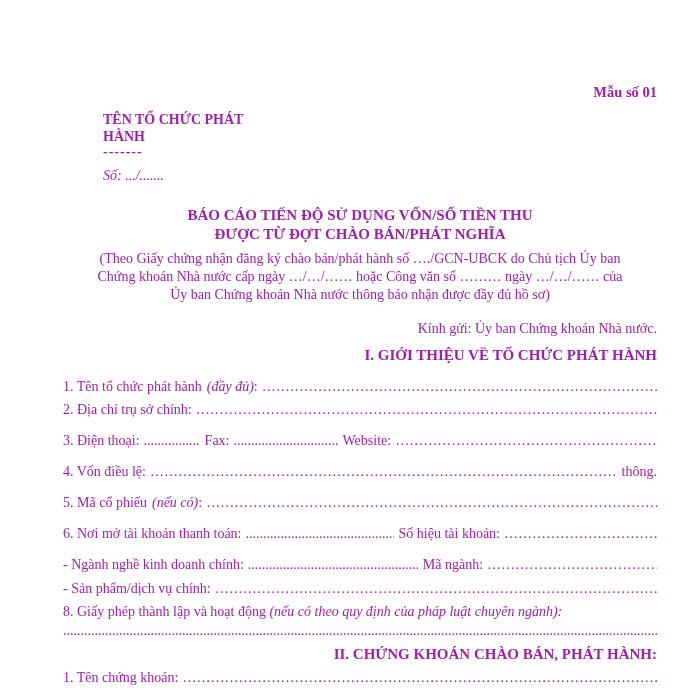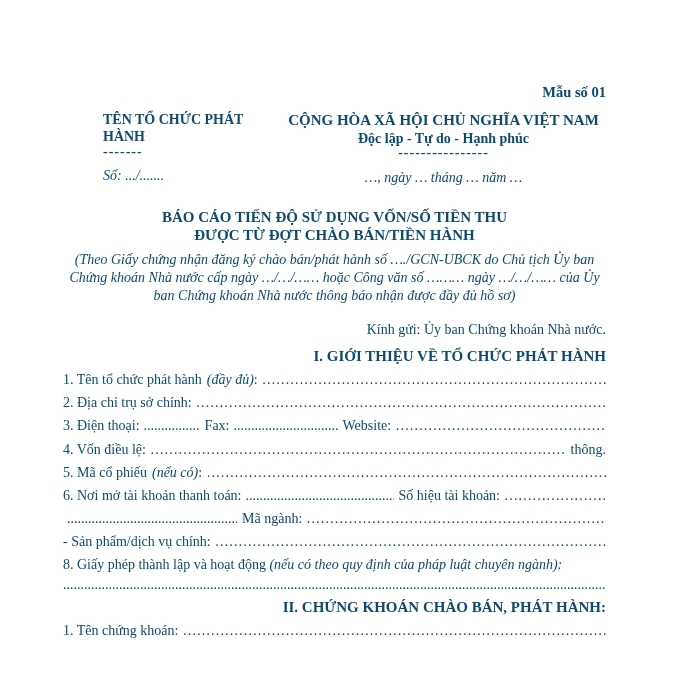--- a/index.html
+++ b/index.html
@@ -1,48 +1,48 @@
 <!DOCTYPE html>
 <html><head>
 <meta charset="utf-8">
 <style>
   html, body { margin: 0; padding: 0; background: #ffffff; }
   .page {
     position: relative;
     width: 700px; height: 700px;
     box-sizing: border-box;
-    padding: 84px 94px 0 63px;
+    padding: 84px 43px 0 63px;
     overflow: hidden;
     background: #ffffff;
-    color: #0c4a6e;
+    color: #a21caf;
     font-family: "Liberation Serif", "DejaVu Serif", serif;
     font-size: 14px;
     line-height: 1.22;
   }
   .form-no { text-align: right; font-weight: bold; font-size: 14.5px; }
 
   .hdr { display: flex; margin-top: 9px; }
   .hdr-left { width: 178px; margin-left: 40px; flex: 0 0 auto; }
   .hdr-right { flex: 1 1 auto; text-align: center; }
   .org { font-weight: bold; line-height: 1.25; }
   .nation { font-weight: bold; font-size: 15px; }
   .motto { font-weight: bold; margin-top: 1px; }
   .divider { line-height: 0.9; letter-spacing: 1px; font-weight: bold; }
   .doc-no, .date-line { font-style: italic; margin-top: 9px; }
 
   .title { text-align: center; font-weight: bold; font-size: 15px; line-height: 1.25; margin-top: 22px; }
-  .subtitle { font-style: italic; text-align: center; width: 540px; margin: 6px auto 16px; line-height: 1.28; }
+  .subtitle { text-align: center; width: 540px; margin: 6px auto 16px; line-height: 1.28; }
   .addressee { text-align: right; margin-top: 8px; }
 
   .h1 { font-weight: bold; font-size: 15px; margin-top: 9px; text-align: right; }
   .h1.tight { margin-top: 5px; }
 
   .line { display: flex; align-items: baseline; margin-top: 6px; }
   .lbl { flex: 0 0 auto; }
-  .pad { padding-left: 5px; }
+  .pad { padding-left: 5px; margin-top: 8px; }
   .it { font-style: italic; }
   .dots { overflow: hidden; white-space: nowrap; }
   .dots.fill { flex: 1 1 0; min-width: 0; padding-left: 4px; }
   .dots.fixed { flex: 0 0 auto; padding-left: 4px; }
   .w58 { width: 56px; } .w105 { width: 104px; } .w148 { width: 148px; } .w170 { width: 170px; }
 
   .para { margin-top: 6px; line-height: 1.28; }
   .dotrow { margin-top: 2px; overflow: hidden; white-space: nowrap; }
 </style>
 </head>
@@ -51,31 +51,25 @@
 <div class="page">
 
   <div class="form-no">Mẫu số 01</div>
 
   <div class="hdr">
     <div class="hdr-left">
       <div class="org">TÊN TỔ CHỨC PHÁT HÀNH</div>
       <div class="divider">-------</div>
       <div class="doc-no">Số: .../.......</div>
     </div>
-    <div class="hdr-right">
-      <div class="nation">CỘNG HÒA XÃ HỘI CHỦ NGHĨA VIỆT NAM</div>
-      <div class="motto">Độc lập - Tự do - Hạnh phúc</div>
-      <div class="divider">----------------</div>
-      <div class="date-line">…, ngày … tháng … năm …</div>
-    </div>
   </div>
 
   <div class="title">
     <div>BÁO CÁO TIẾN ĐỘ SỬ DỤNG VỐN/SỐ TIỀN THU</div>
-    <div>ĐƯỢC TỪ ĐỢT CHÀO BÁN/TIỀN HÀNH</div>
+    <div>ĐƯỢC TỪ ĐỢT CHÀO BÁN/PHÁT NGHĨA</div>
   </div>
 
   <div class="subtitle">(Theo Giấy chứng nhận đăng ký chào bán/phát hành số …./GCN-UBCK do Chủ tịch Ủy ban Chứng khoán Nhà nước cấp ngày …/…/…… hoặc Công văn số ……… ngày …/…/…… của Ủy ban Chứng khoán Nhà nước thông báo nhận được đầy đủ hồ sơ)</div>
 
   <div class="addressee">Kính gửi: Ủy ban Chứng khoán Nhà nước.</div>
 
   <div class="h1">I. GIỚI THIỆU VỀ TỔ CHỨC PHÁT HÀNH</div>
 
   <div class="line">
     <span class="lbl">1. Tên tổ chức phát hành</span>
@@ -113,20 +107,21 @@
 
   <div class="line">
     <span class="lbl">6. Nơi mở tài khoản thanh toán:</span>
     <span class="dots fixed w148">........................................................................................................................................................................................................................................................................................................................................................................................................................</span>
     <span class="lbl pad">Số hiệu tài khoản:</span>
     <span class="dots fill">……………………………………………………………………………………………………………………………………………………</span>
   </div>
 
 
   <div class="line">
+    <span class="lbl">- Ngành nghề kinh doanh chính:</span>
     <span class="dots fixed w170">........................................................................................................................................................................................................................................................................................................................................................................................................................</span>
     <span class="lbl pad">Mã ngành:</span>
     <span class="dots fill">……………………………………………………………………………………………………………………………………………………</span>
   </div>
 
   <div class="line">
     <span class="lbl">- Sản phẩm/dịch vụ chính:</span>
     <span class="dots fill">……………………………………………………………………………………………………………………………………………………</span>
   </div>
 

